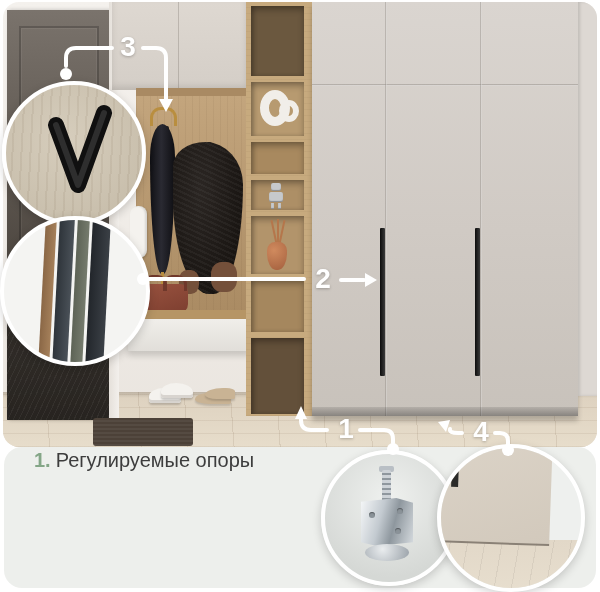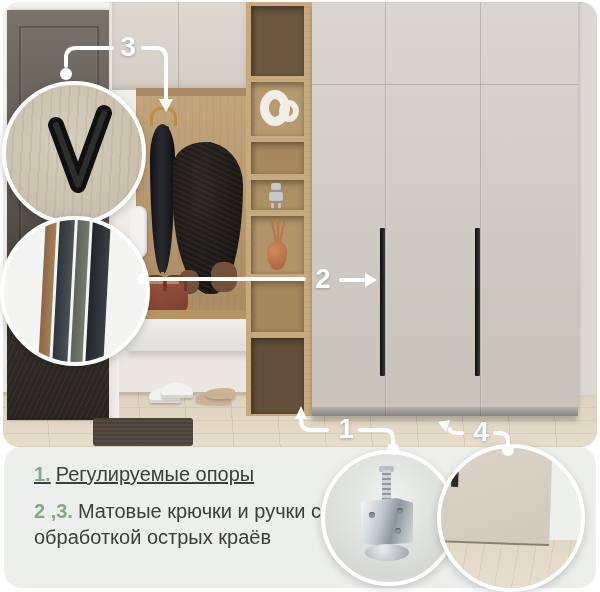--- a/index.html
+++ b/index.html
@@ -8,21 +8,21 @@
     font-family:"Liberation Sans","DejaVu Sans",sans-serif;overflow:hidden;
   }
   .abs{position:absolute;}
 
   
   #legend-panel{
     left:4px;top:447px;width:592px;height:141px;background:#edefec;
     border-radius:18px;z-index:1;
   }
   .feat{width:354px;margin:0 0 11px 30px;font-size:20px;line-height:26px;color:#3d3d3d;}
-  .feat:first-child{margin-top:14px;text-decoration:underline;}
+  .feat:first-child{}
   .feat .num{color:#84a687;font-weight:700;margin-right:5px;}
 
   
   #photo{
     left:3px;top:2px;width:594px;height:445px;border-radius:16px;overflow:hidden;
     background:linear-gradient(180deg,#f4f1ed 0%,#efebe6 60%,#e9e4de 100%);z-index:2;
   }
   
   #floor{left:0;top:390px;width:594px;height:55px;
     background:
@@ -154,23 +154,20 @@
   #num-2{left:308px;top:263px;}
   #num-1{left:331px;top:413px;}
   #num-4{left:466px;top:416px;}
 </style>
 </head>
 <body>
 
 <div class="abs" id="legend-panel">
   <div class="feat">
     <span class="num">1.</span><span class="txt">Регулируемые опоры</span>
-  </div>
-  <div class="feat">
-    <span class="num">2 ,3.</span><span class="txt">Матовые крючки и ручки с обработкой острых краёв</span>
   </div>
 </div>
 
 <div class="abs" id="photo">
   <div class="abs" id="floor"></div>
   <div class="abs" id="floor-shadow"></div>
 
   <div class="abs" id="room-door">
     <div class="panel"></div>
     <div class="lower-tex"></div>

